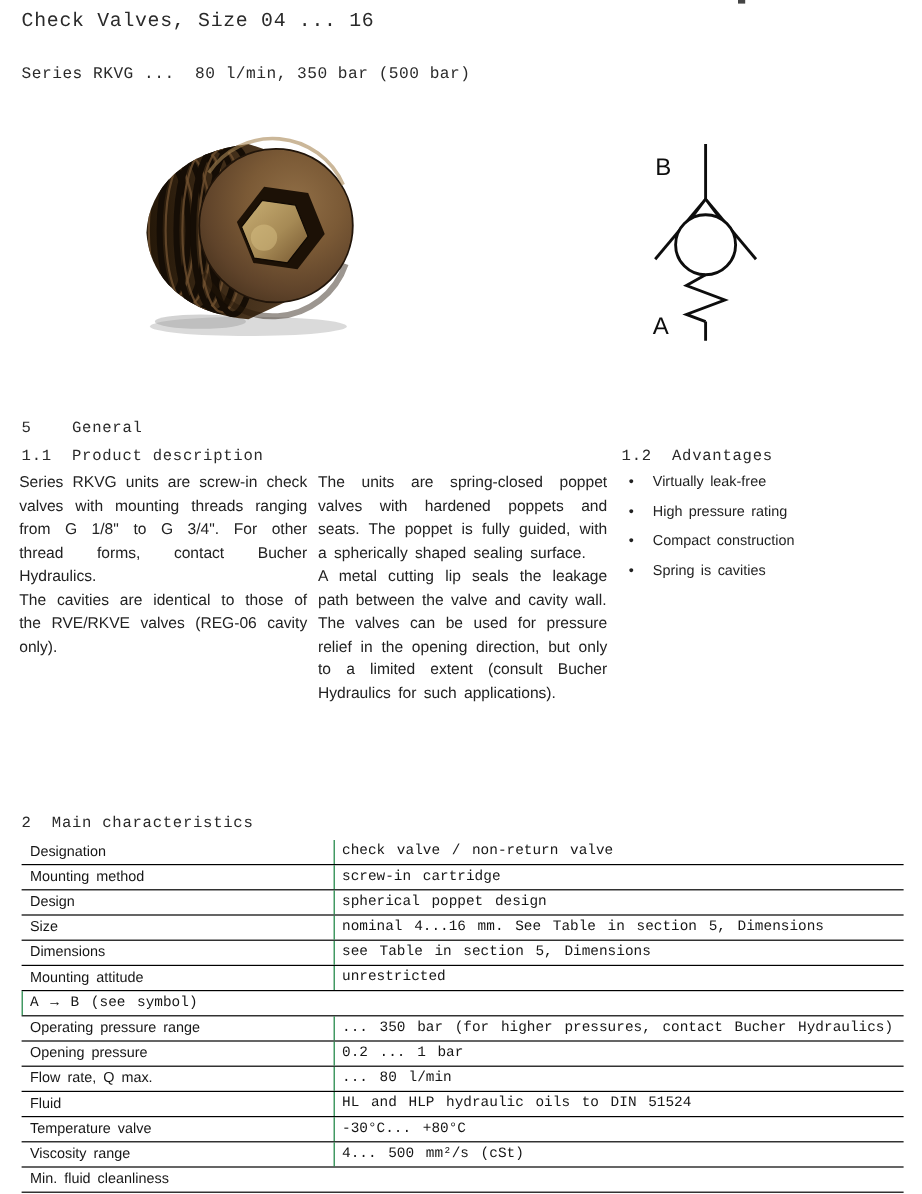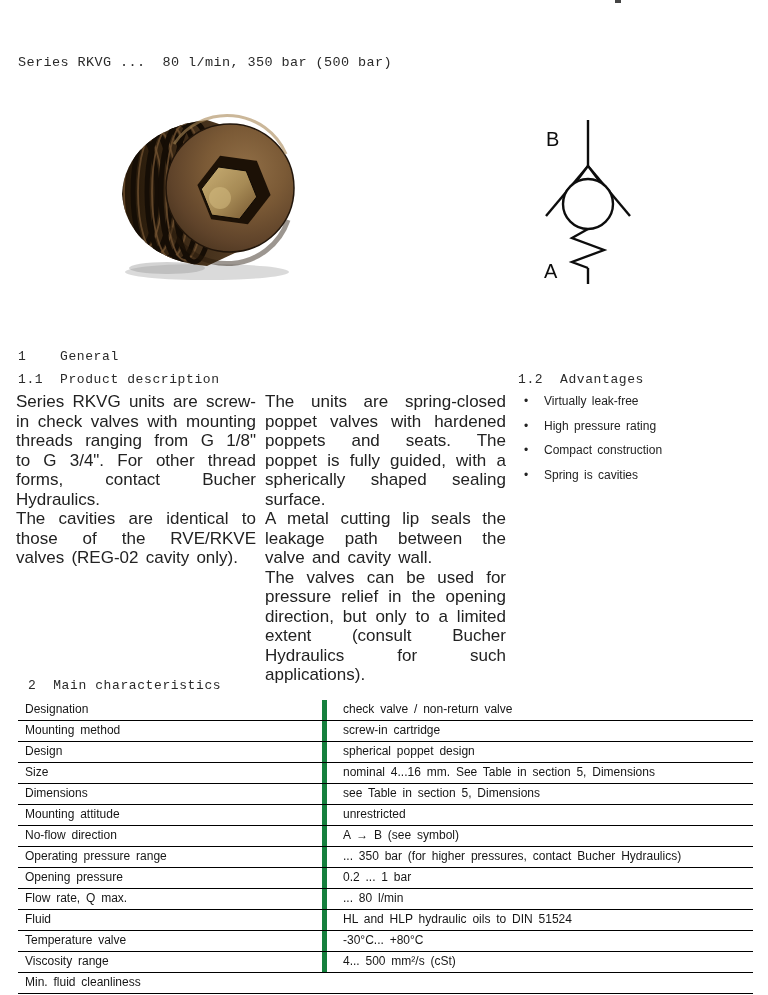--- a/index.html
+++ b/index.html
@@ -13,48 +13,49 @@
   .doc-title   { left:18px; top:8px;  font-size:16.5px; letter-spacing:0.6px; }
   .doc-sub     { left:18px; top:33px; font-size:13.5px; letter-spacing:0.4px; }
   .doc-series  { left:18px; top:55px; font-size:13.5px; letter-spacing:0.4px; }
 
   .speck { left:615px; top:0; width:6px; height:3px; background:#444; }
 
   .sec-heading { font-size:13px; letter-spacing:0.6px; }
   .h-general   { left:18px;  top:349px; }
   .h-proddesc  { left:18px;  top:372px; }
   .h-adv       { left:518px; top:372px;text-align:center; }
-  .h-mainchar  { left:28px;  top:678px; }
+  .h-mainchar  { left:18px;  top:678px; }
 
   .body-col {
-    top:392px; width:240px; font-size:17px; line-height:19.5px;
+    top:392px; width:240px; font-size:13px; line-height:19.5px;
     text-align:justify; word-spacing:2.5px; color:#222;
   }
   .body-col p { margin:0; }
   .col-1 { left:16px; }
   .col-2 { left:265px; width:241px; }
 
   .adv-list { left:524px; top:394px; width:232px; font-size:12px; color:#222; }
   .adv-item { display:flex; margin-bottom:10.5px; line-height:14px; word-spacing:2px; }
   .adv-bullet { width:20px; flex:0 0 20px; font-size:12px; }
 
   .char-table { left:18px; top:700px; width:735px; font-size:12px; color:#161616; }
-  .char-row  { display:flex; height:20px; line-height:19px; border-bottom:1px solid #000;gap:44px; }
+  .char-row  { display:flex; height:20px; line-height:19px; border-bottom:1px solid #000; }
   .char-label { width:253px; flex:0 0 253px; padding-left:7px; word-spacing:2.5px; white-space:pre; overflow:hidden; }
-  .char-value { flex:1; border-left:5px solid #15803d; padding-left:16px; word-spacing:2.5px; white-space:pre; overflow:hidden; }
+  .char-value { flex:1; border-left:1px solid #15803d; padding-left:6px; word-spacing:2.5px; white-space:pre; overflow:hidden;font-family:Liberation Mono, monospace; }
 
   svg text { font-family:"Liberation Sans", sans-serif; }
 </style>
 </head>
 <body>
 
 <div class="page">
 
   <div class="abs speck"></div>
 
+  <div class="abs mono doc-title">Check Valves, Size 04 ... 16</div>
   <div class="abs mono doc-series">Series RKVG ...  80 l/min, 350 bar (500 bar)</div>
 
   <svg class="abs" style="left:112px; top:112px;" width="185" height="172" viewBox="0 0 185 172">
     <defs>
       <radialGradient id="faceG" cx="62%" cy="35%" r="78%">
         <stop offset="0%" stop-color="#906e46"></stop>
         <stop offset="40%" stop-color="#7b5a36"></stop>
         <stop offset="75%" stop-color="#5f432a"></stop>
         <stop offset="100%" stop-color="#44301c"></stop>
       </radialGradient>
@@ -100,27 +101,27 @@
       <line x1="64" y1="52" x2="106" y2="102"></line>
       <path d="M64,52 L52,68 L76,68 Z" fill="#ffffff" stroke-width="2.2"></path>
       <circle cx="64" cy="90" r="25" fill="#ffffff"></circle>
       <path d="M64,115 L48,124 L80,136 L48,148 L64,154"></path>
       <line x1="64" y1="154" x2="64" y2="170"></line>
     </g>
     <text x="22" y="32" font-size="20" fill="#0d0d0d">B</text>
     <text x="20" y="164" font-size="20" fill="#0d0d0d">A</text>
   </svg>
 
-  <div class="abs mono sec-heading h-general">1    General</div>
+  <div class="abs mono sec-heading h-general">5    General</div>
   <div class="abs mono sec-heading h-proddesc">1.1  Product description</div>
   <div class="abs mono sec-heading h-adv">1.2  Advantages</div>
 
   <div class="abs body-col col-1">
     <p>Series RKVG units are screw-in check valves with mounting threads ranging from G 1/8" to G 3/4". For other thread forms, contact Bucher Hydraulics.</p>
-    <p>The cavities are identical to those of the RVE/RKVE valves (REG-02 cavity only).</p>
+    <p>The cavities are identical to those of the RVE/RKVE valves (REG-06 cavity only).</p>
   </div>
   <div class="abs body-col col-2">
     <p>The units are spring-closed poppet valves with hardened poppets and seats. The poppet is fully guided, with a spherically shaped sealing surface.</p>
     <p>A metal cutting lip seals the leakage path between the valve and cavity wall.</p>
     <p>The valves can be used for pressure relief in the opening direction, but only to a limited extent (consult Bucher Hydraulics for such applications).</p>
   </div>
 
   <div class="abs adv-list">
     <div class="adv-item">
       <span class="adv-bullet">•</span>
@@ -161,21 +162,20 @@
     </div>
     <div class="char-row">
       <div class="char-label">Dimensions</div>
       <div class="char-value">see Table in section 5, Dimensions</div>
     </div>
     <div class="char-row">
       <div class="char-label">Mounting attitude</div>
       <div class="char-value">unrestricted</div>
     </div>
     <div class="char-row">
-      <div class="char-label">No-flow direction</div>
       <div class="char-value">A → B (see symbol)</div>
     </div>
     <div class="char-row">
       <div class="char-label">Operating pressure range</div>
       <div class="char-value">... 350 bar (for higher pressures, contact Bucher Hydraulics)</div>
     </div>
     <div class="char-row">
       <div class="char-label">Opening pressure</div>
       <div class="char-value">0.2 ... 1 bar</div>
     </div>

